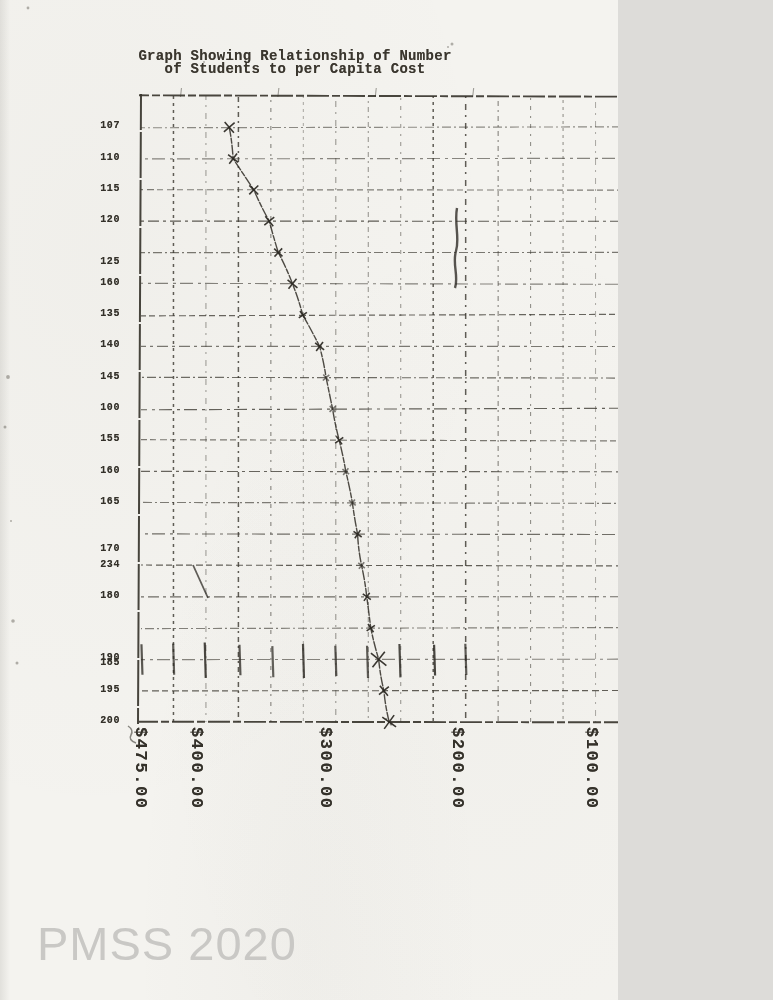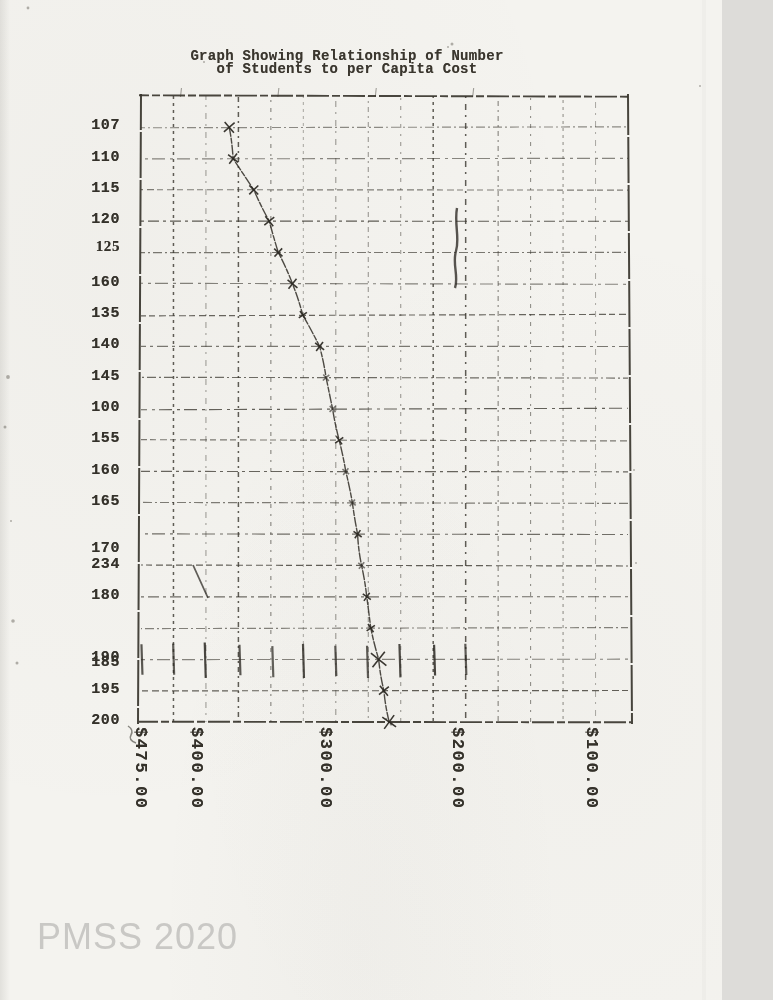--- a/index.html
+++ b/index.html
@@ -1,48 +1,48 @@
 <!DOCTYPE html>
 <html><head>
 <meta charset="utf-8">
 <style>
   html,body{margin:0;padding:0;background:#dddcd9;}
   .paper{
-    position:relative;width:722px;height:1000px;overflow:hidden;
+    position:relative;width:618px;height:1000px;overflow:hidden;
     background:
       radial-gradient(ellipse at 15% 25%, rgba(120,115,100,.03), transparent 55%),
       radial-gradient(ellipse at 80% 70%, rgba(120,115,100,.025), transparent 50%),
       radial-gradient(ellipse at 50% 95%, rgba(100,95,85,.03), transparent 40%),
       #f4f3ef;
     font-family:"Liberation Mono", monospace;color:#35322b;
   }
   .paper::before{content:"";position:absolute;left:0;top:0;bottom:0;width:10px;
     background:linear-gradient(to right, rgba(60,58,50,.10), rgba(60,58,50,0));pointer-events:none;}
   .paper::after{content:"";position:absolute;left:702px;top:0;bottom:0;width:4px;
     background:rgba(60,58,50,.025);pointer-events:none;}
   .title{
     position:absolute;top:50px;left:0;right:28px;text-align:center;
     font-size:14px;line-height:12.5px;font-weight:700;letter-spacing:.3px;
     color:#3a362e;text-shadow:0 0 .6px rgba(58,54,46,.55);
   }
   .chart{position:absolute;inset:0;}
   svg{position:absolute;left:0;top:0;}
   .ylab{
     position:absolute;left:64px;width:56px;text-align:right;
-    font-size:15px;font-weight:700;letter-spacing:.6px;line-height:20px;
+    font-size:10px;font-weight:700;letter-spacing:.6px;line-height:20px;
     color:#34312a;text-shadow:0 0 .5px rgba(52,49,42,.6);
   }
   .xlab{
     position:absolute;white-space:nowrap;transform-origin:0 0;
     font-size:17px;font-weight:700;letter-spacing:1.6px;
     color:#34312a;text-shadow:0 0 .5px rgba(52,49,42,.6);
   }
   .watermark{
     position:absolute;left:37px;top:916px;
-    font-family:"Liberation Sans", sans-serif;font-size:36px;font-weight:400;
+    font-family:"Liberation Sans", sans-serif;font-size:47px;font-weight:400;
     letter-spacing:1px;color:#c9c8c5;
   }
 </style>
 </head>
 <body>
 
 <div class="paper">
   <div class="title">
     <div>Graph Showing Relationship of Number</div>
     <div>of Students to per Capita Cost</div>
@@ -201,21 +201,21 @@
           <circle cx="634" cy="470" r="1" fill="#4a463d"></circle>
           <circle cx="636" cy="563" r="1" fill="#4a463d"></circle>
           <circle cx="700" cy="86" r="1" fill="#4a463d"></circle>
         </g>
       </svg>
     <div id="ylabels">
         <div class="ylab" style="top: 116.3px;">107</div>
         <div class="ylab" style="top: 147.6px;">110</div>
         <div class="ylab" style="top: 178.9px;">115</div>
         <div class="ylab" style="top: 210.2px;">120</div>
-        <div class="ylab" style="top: 236px; font-family: Liberation Serif, serif;">125</div>
+        <div class="ylab" style="top: 252px;">125</div>
         <div class="ylab" style="top: 272.8px;">160</div>
         <div class="ylab" style="top: 304.1px;">135</div>
         <div class="ylab" style="top: 335.4px;">140</div>
         <div class="ylab" style="top: 366.7px;">145</div>
         <div class="ylab" style="top: 398px;">100</div>
         <div class="ylab" style="top: 429.3px;">155</div>
         <div class="ylab" style="top: 460.6px;">160</div>
         <div class="ylab" style="top: 491.9px;">165</div>
         <div class="ylab" style="top: 523.2px; margin-top: 16px;">170</div>
         <div class="ylab" style="top: 554.5px;">234</div>

